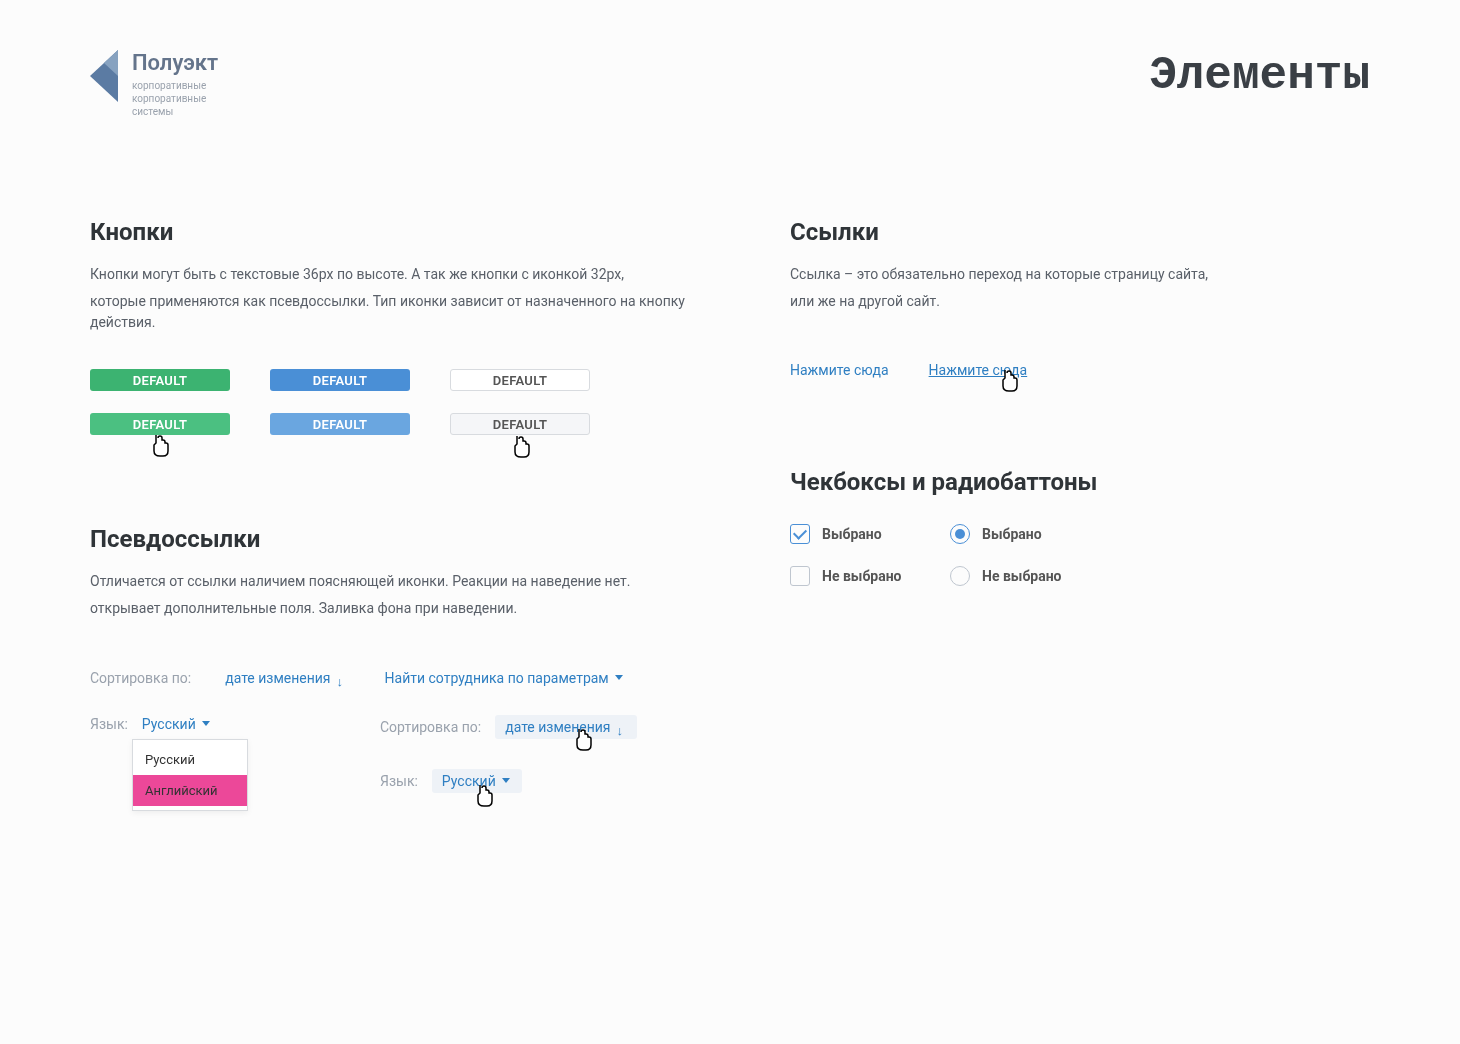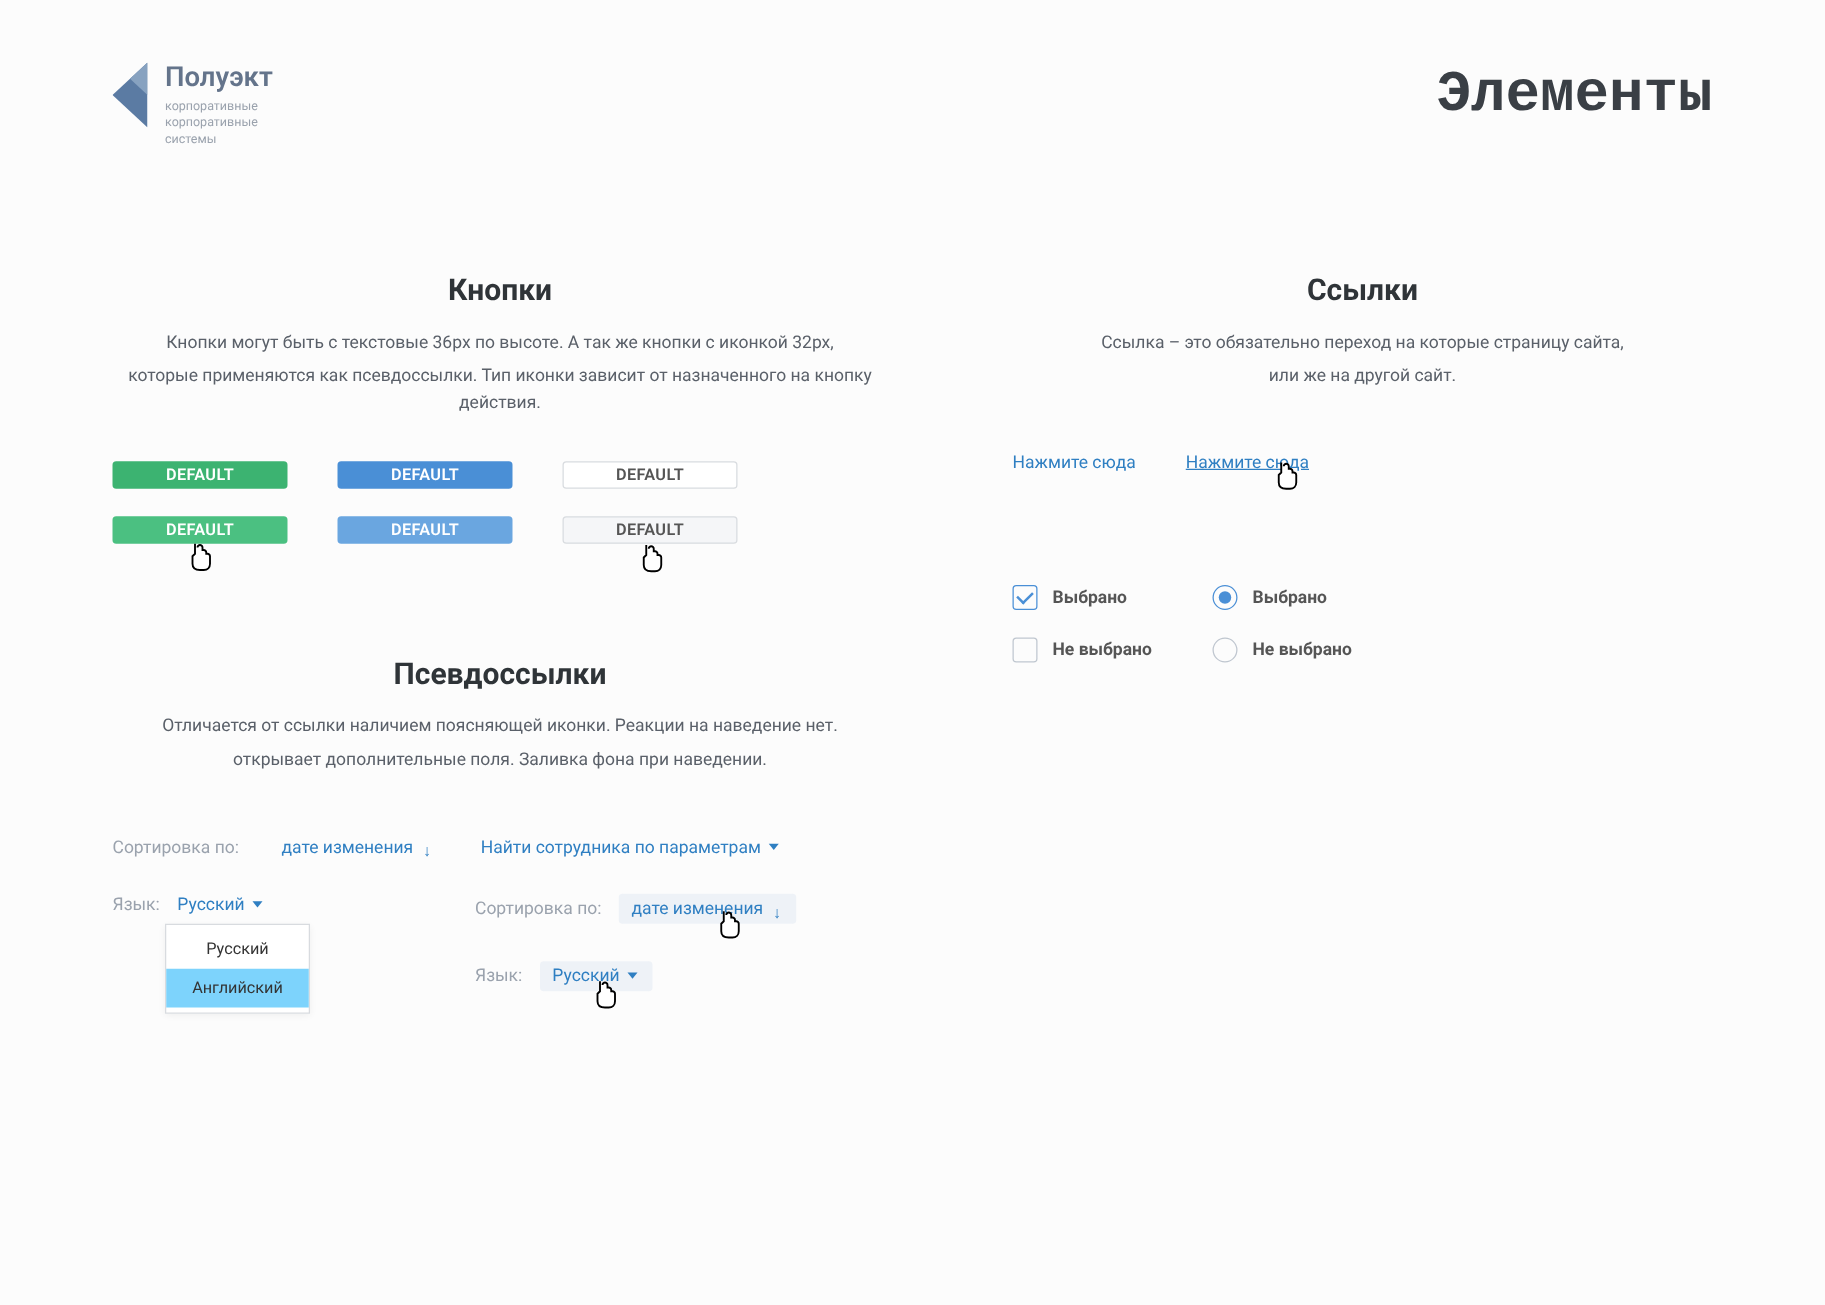--- a/index.html
+++ b/index.html
@@ -44,22 +44,21 @@
     line-height: 1.3;
   }
   .page-title {
     font-size: 46px;
     font-weight: 700;
     color: #3a3f45;
     font-family: Liberation Mono, monospace;
   }
   .columns {
     display: flex;
-    gap: 100px;
-    text-align: center;
+    gap: 80px;
   }
   .col-left { flex: 0 0 620px; }
   .col-right { flex: 1; }
   .section { margin-bottom: 90px; }
   .section h2 {
     font-size: 24px;
     font-weight: 700;
     color: #2f3438;
     margin-bottom: 18px;
   }
@@ -159,21 +158,21 @@
     border: 1px solid #d8dbdf;
     box-shadow: 0 2px 6px rgba(0,0,0,.06);
     padding: 4px 0;
   }
   .dropdown-item {
     padding: 8px 12px;
     font-size: 13px;
     color: #333;
     cursor: pointer;
   }
-  .dropdown-item.hover { background: #7dd3fc; }
+  .dropdown-item.hover { background: #ec4899; }
 
   
   .check-grid {
     display: grid;
     grid-template-columns: repeat(2, 160px);
     row-gap: 22px;
     margin-top: 28px;
     font-weight: bold;
   }
   .check-item {
@@ -364,20 +363,21 @@
           <span class="cursor-icon" style="left:70px;top:6px;">
             <svg width="22" height="26" viewBox="0 0 22 26">
                 <path d="M6 2v8l-2 2v6c0 3 2 5 6 5h3c3 0 5-2 5-5v-6c0-1-1-2-2-2h-1v-1c0-1-1-2-2-2h-1V5c0-1-1-2-2-2s-2 1-2 2" fill="#fff" stroke="#000" stroke-width="1.5"></path>
               </svg>
           </span>
         </span>
       </div>
     </div>
 
     <div class="section">
+      <h2>Чекбоксы и радиобаттоны</h2>
       <div class="check-grid">
         <div class="check-item">
           <span class="check-box checked"></span>
           <span>Выбрано</span>
         </div>
         <div class="check-item">
           <span class="radio-box checked"></span>
           <span>Выбрано</span>
         </div>
         <div class="check-item">

